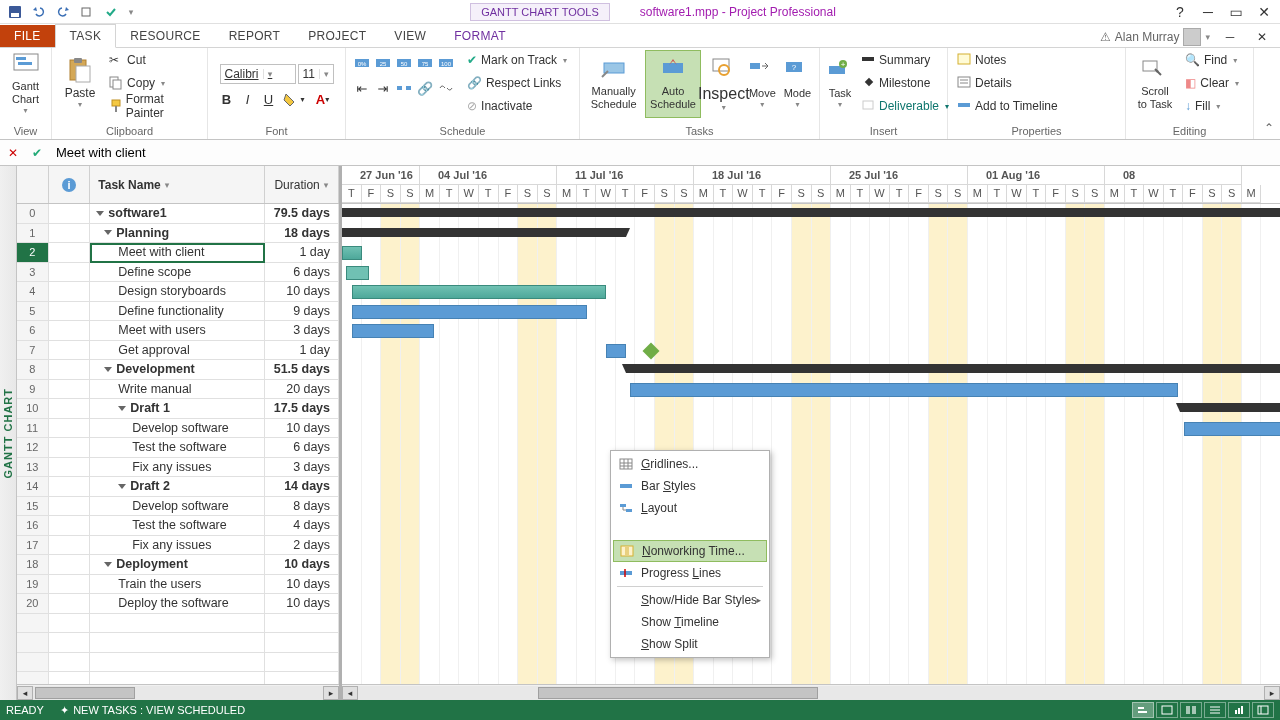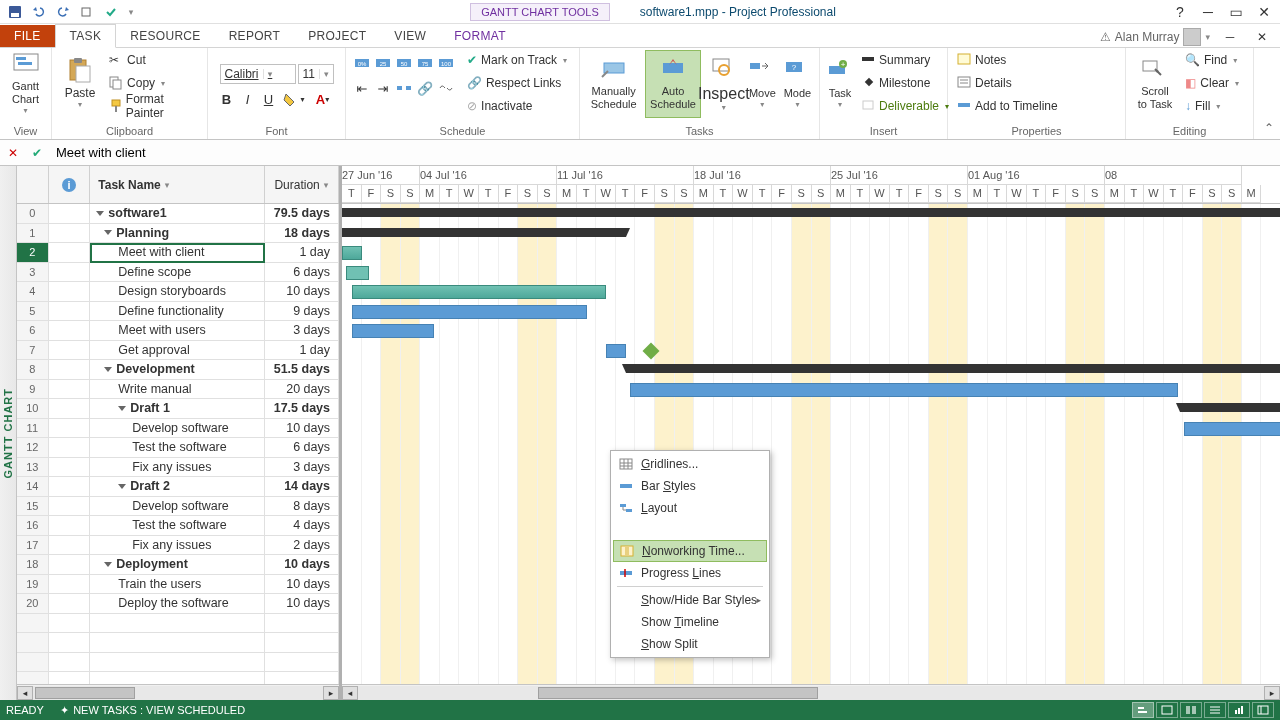--- a/index.html
+++ b/index.html
@@ -4,21 +4,21 @@
 <style>
   * { box-sizing: border-box; margin: 0; padding: 0; font-family: 'Segoe UI', Tahoma, sans-serif; }
   body { width: 1280px; height: 720px; overflow: hidden; background: #fff; font-size: 12px; color: #333; position: relative; }
   
   
   .titlebar { height: 24px; background: #fff; display: flex; align-items: center; padding: 0 4px; border-bottom: 1px solid #e0e0e0; }
   .qat { display: flex; gap: 2px; }
   .qat-btn { width: 22px; height: 20px; display: flex; align-items: center; justify-content: center; cursor: pointer; }
   .titlebar-center { flex: 1; display: flex; justify-content: center; gap: 30px; align-items: center; }
   .tool-tab { color: #7030a0; font-size: 11px; border: 1px solid #d0c0e0; padding: 2px 10px; background: #f5f0fa; }
-  .doc-title { color: #0c4a6e; font-size: 12px; }
+  .doc-title { color: #a21caf; font-size: 12px; }
   .titlebar-right { display: flex; gap: 4px; align-items: center; }
   .win-btn { width: 24px; height: 20px; display: flex; align-items: center; justify-content: center; cursor: pointer; font-size: 14px; }
   
   
   .ribbon-tabs { height: 24px; background: #fff; display: flex; align-items: flex-end; border-bottom: 1px solid #d4d4d4; }
   .rtab { padding: 4px 14px; font-size: 12px; color: #444; cursor: pointer; text-transform: uppercase; letter-spacing: 0.3px; }
   .rtab.file { background: #c2410c; color: #fff; }
   .rtab.active { border: 1px solid #d4d4d4; border-bottom: 1px solid #fff; margin-bottom: -1px; background: #fff; }
   .rtab.format { color: #7030a0; }
   .ribbon-tabs-right { margin-left: auto; display: flex; align-items: center; gap: 8px; padding-right: 6px; }
@@ -77,21 +77,21 @@
   .tt-scroll { height: 16px; background: #f0f0f0; border-top: 1px solid #c4c4c4; display: flex; align-items: center; }
   .scroll-arrow { width: 16px; height: 14px; background: #e0e0e0; border: 1px solid #b0b0b0; cursor: pointer; display: flex; align-items: center; justify-content: center; font-size: 9px; }
   .scroll-track { flex: 1; height: 14px; background: #e8e8e8; position: relative; }
   .scroll-thumb { position: absolute; height: 12px; top: 1px; background: #c4c4c4; border: 1px solid #a0a0a0; }
   
   
   .gantt { flex: 1; display: flex; flex-direction: column; background: #fff; position: relative; }
   .gantt-timescale { height: 38px; border-bottom: 1px solid #c4c4c4; display: flex; flex-direction: column; }
   .ts-row { flex: 1; display: flex; }
   .ts-cell { border-right: 1px solid #d8d8d8; border-bottom: 1px solid #d8d8d8; display: flex; align-items: center; font-size: 11px; color: #555; }
-  .ts-cell.week { width: 137px; padding-left: 0; }
+  .ts-cell.week { width: 137px; padding-left: 18px; font-weight: bold; }
   .ts-cell.day { width: 19.57px; justify-content: center; }
   
   .gantt-body { flex: 1; position: relative; overflow: hidden; }
   .gantt-bg { position: absolute; inset: 0; display: flex; }
   .bg-col { height: 100%; border-right: 1px solid #f0f0f0; }
   .bg-col.weekend { background: #fdf2cc; }
   .bg-col.day { width: 19.57px; }
   
   .gantt-bars { position: absolute; inset: 0; }
   .gantt-row { height: 19.5px; position: relative; }
@@ -426,21 +426,21 @@
               <rect x="1" y="4" width="12" height="4" fill="#333"></rect>
             </svg>
             <span>Summary</span>
           </div>
         <div class="small-btn">
             <svg class="icon-sm" width="14" height="12">
               <rect x="5" y="3" width="6" height="6" fill="#333" transform="rotate(45 8 6)"></rect>
             </svg>
             <span>Milestone</span>
           </div>
-        <div class="small-btn" style="color:#4d7c0f">
+        <div class="small-btn" style="color:#0f766e">
             <svg class="icon-sm" width="14" height="12">
               <rect x="2" y="2" width="10" height="8" fill="none" stroke="#ccc"></rect>
             </svg>
             <span>Deliverable</span>
             <span style="font-size:8px;margin-left:2px">▾</span>
           </div>
       </div>
     </div>
     <div class="rgroup-label">Insert</div>
   </div>

